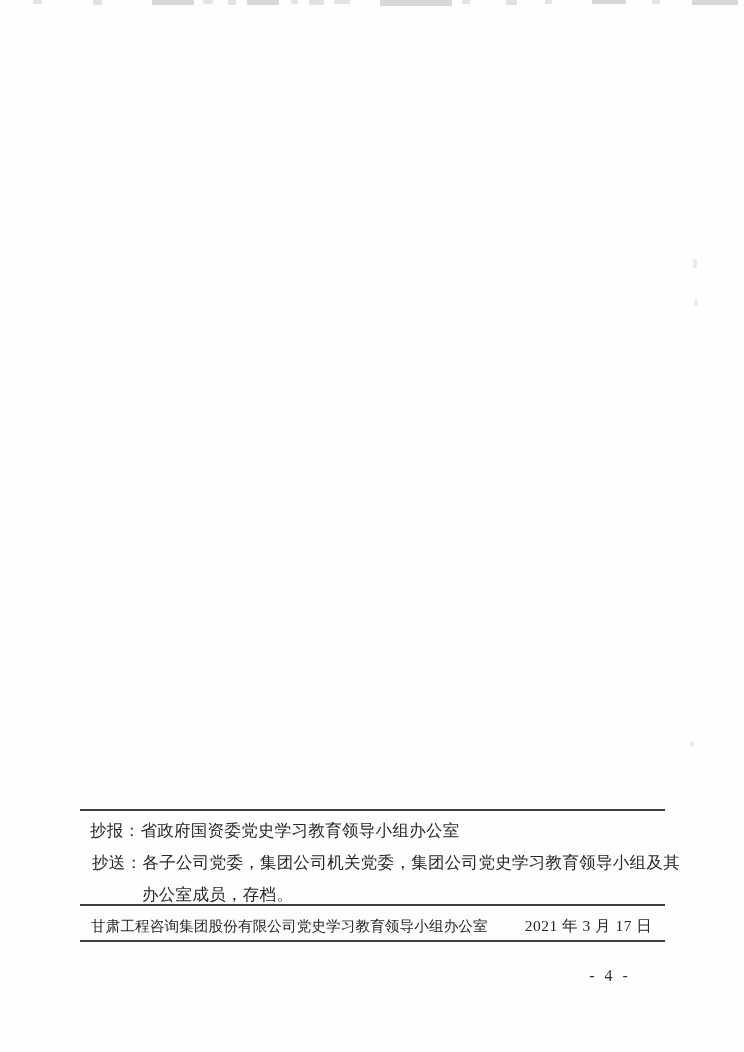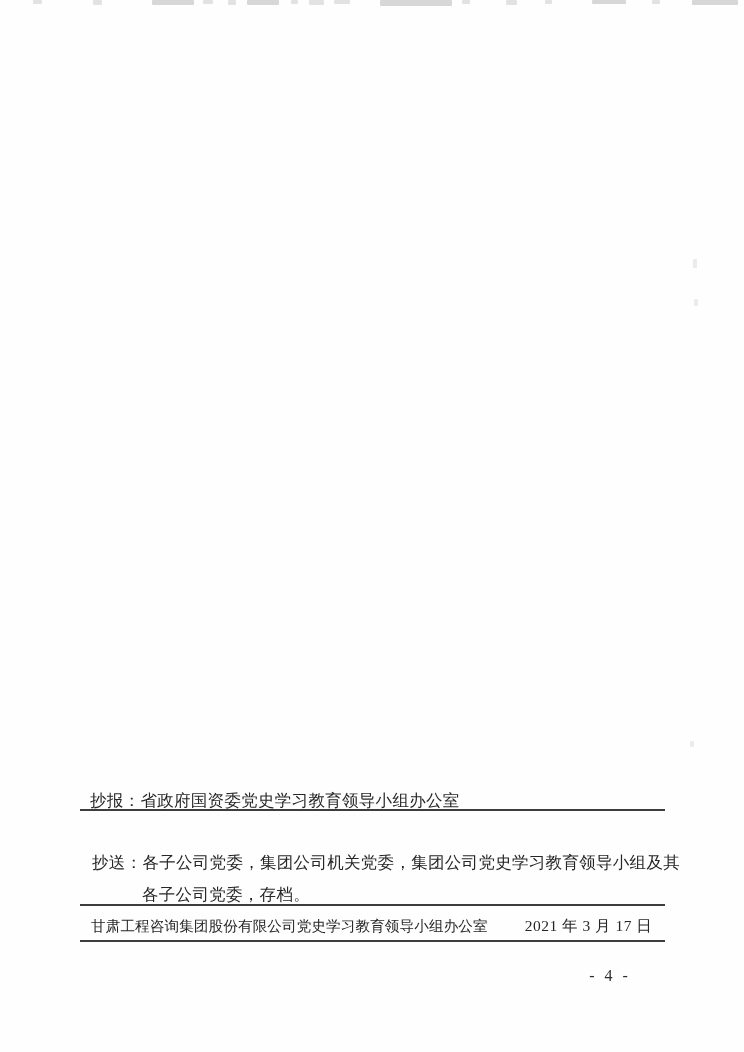--- a/index.html
+++ b/index.html
@@ -46,21 +46,21 @@
   .rule-bottom { top: 940px; }
 
   .doc-line {
     position: absolute;
     white-space: nowrap;
     font-size: 16.5px;
     line-height: 22px;
     letter-spacing: 0.3px;
     color: #262626;
   }
-  .cc-report-line { left: 90px;  top: 790px; }
+  .cc-report-line { left: 90px;  top: 820px; }
   .cc-send-line   { left: 92px;  top: 852px; }
   .cc-send-cont   { left: 142px; top: 884px; }
 
   .issuer-line {
     position: absolute;
     left: 91px;
     top: 916px;
     white-space: nowrap;
     font-size: 14.6px;
     line-height: 20px;
@@ -118,21 +118,21 @@
     <div class="rule rule-top"></div>
 
     <div class="doc-line cc-report-line">
       <span>抄报：</span><span>省政府国资委党史学习教育领导小组办公室</span>
     </div>
 
     <div class="doc-line cc-send-line">
       <span>抄送：</span><span>各子公司党委，集团公司机关党委，集团公司党史学习教育领导小组及其</span>
     </div>
 
-    <div class="doc-line cc-send-cont">各子公司党委，存档。</div>
+    <div class="doc-line cc-send-cont">办公室成员，存档。</div>
 
     <div class="rule rule-middle"></div>
 
     <div class="issuer-line">
       <span>甘肃工程咨询集团股份有限公司党史学习教育领导小组办公室</span><span class="issuer-date">2021 年 3 月 17 日</span>
     </div>
 
     <div class="rule rule-bottom"></div>
   </div>
 

